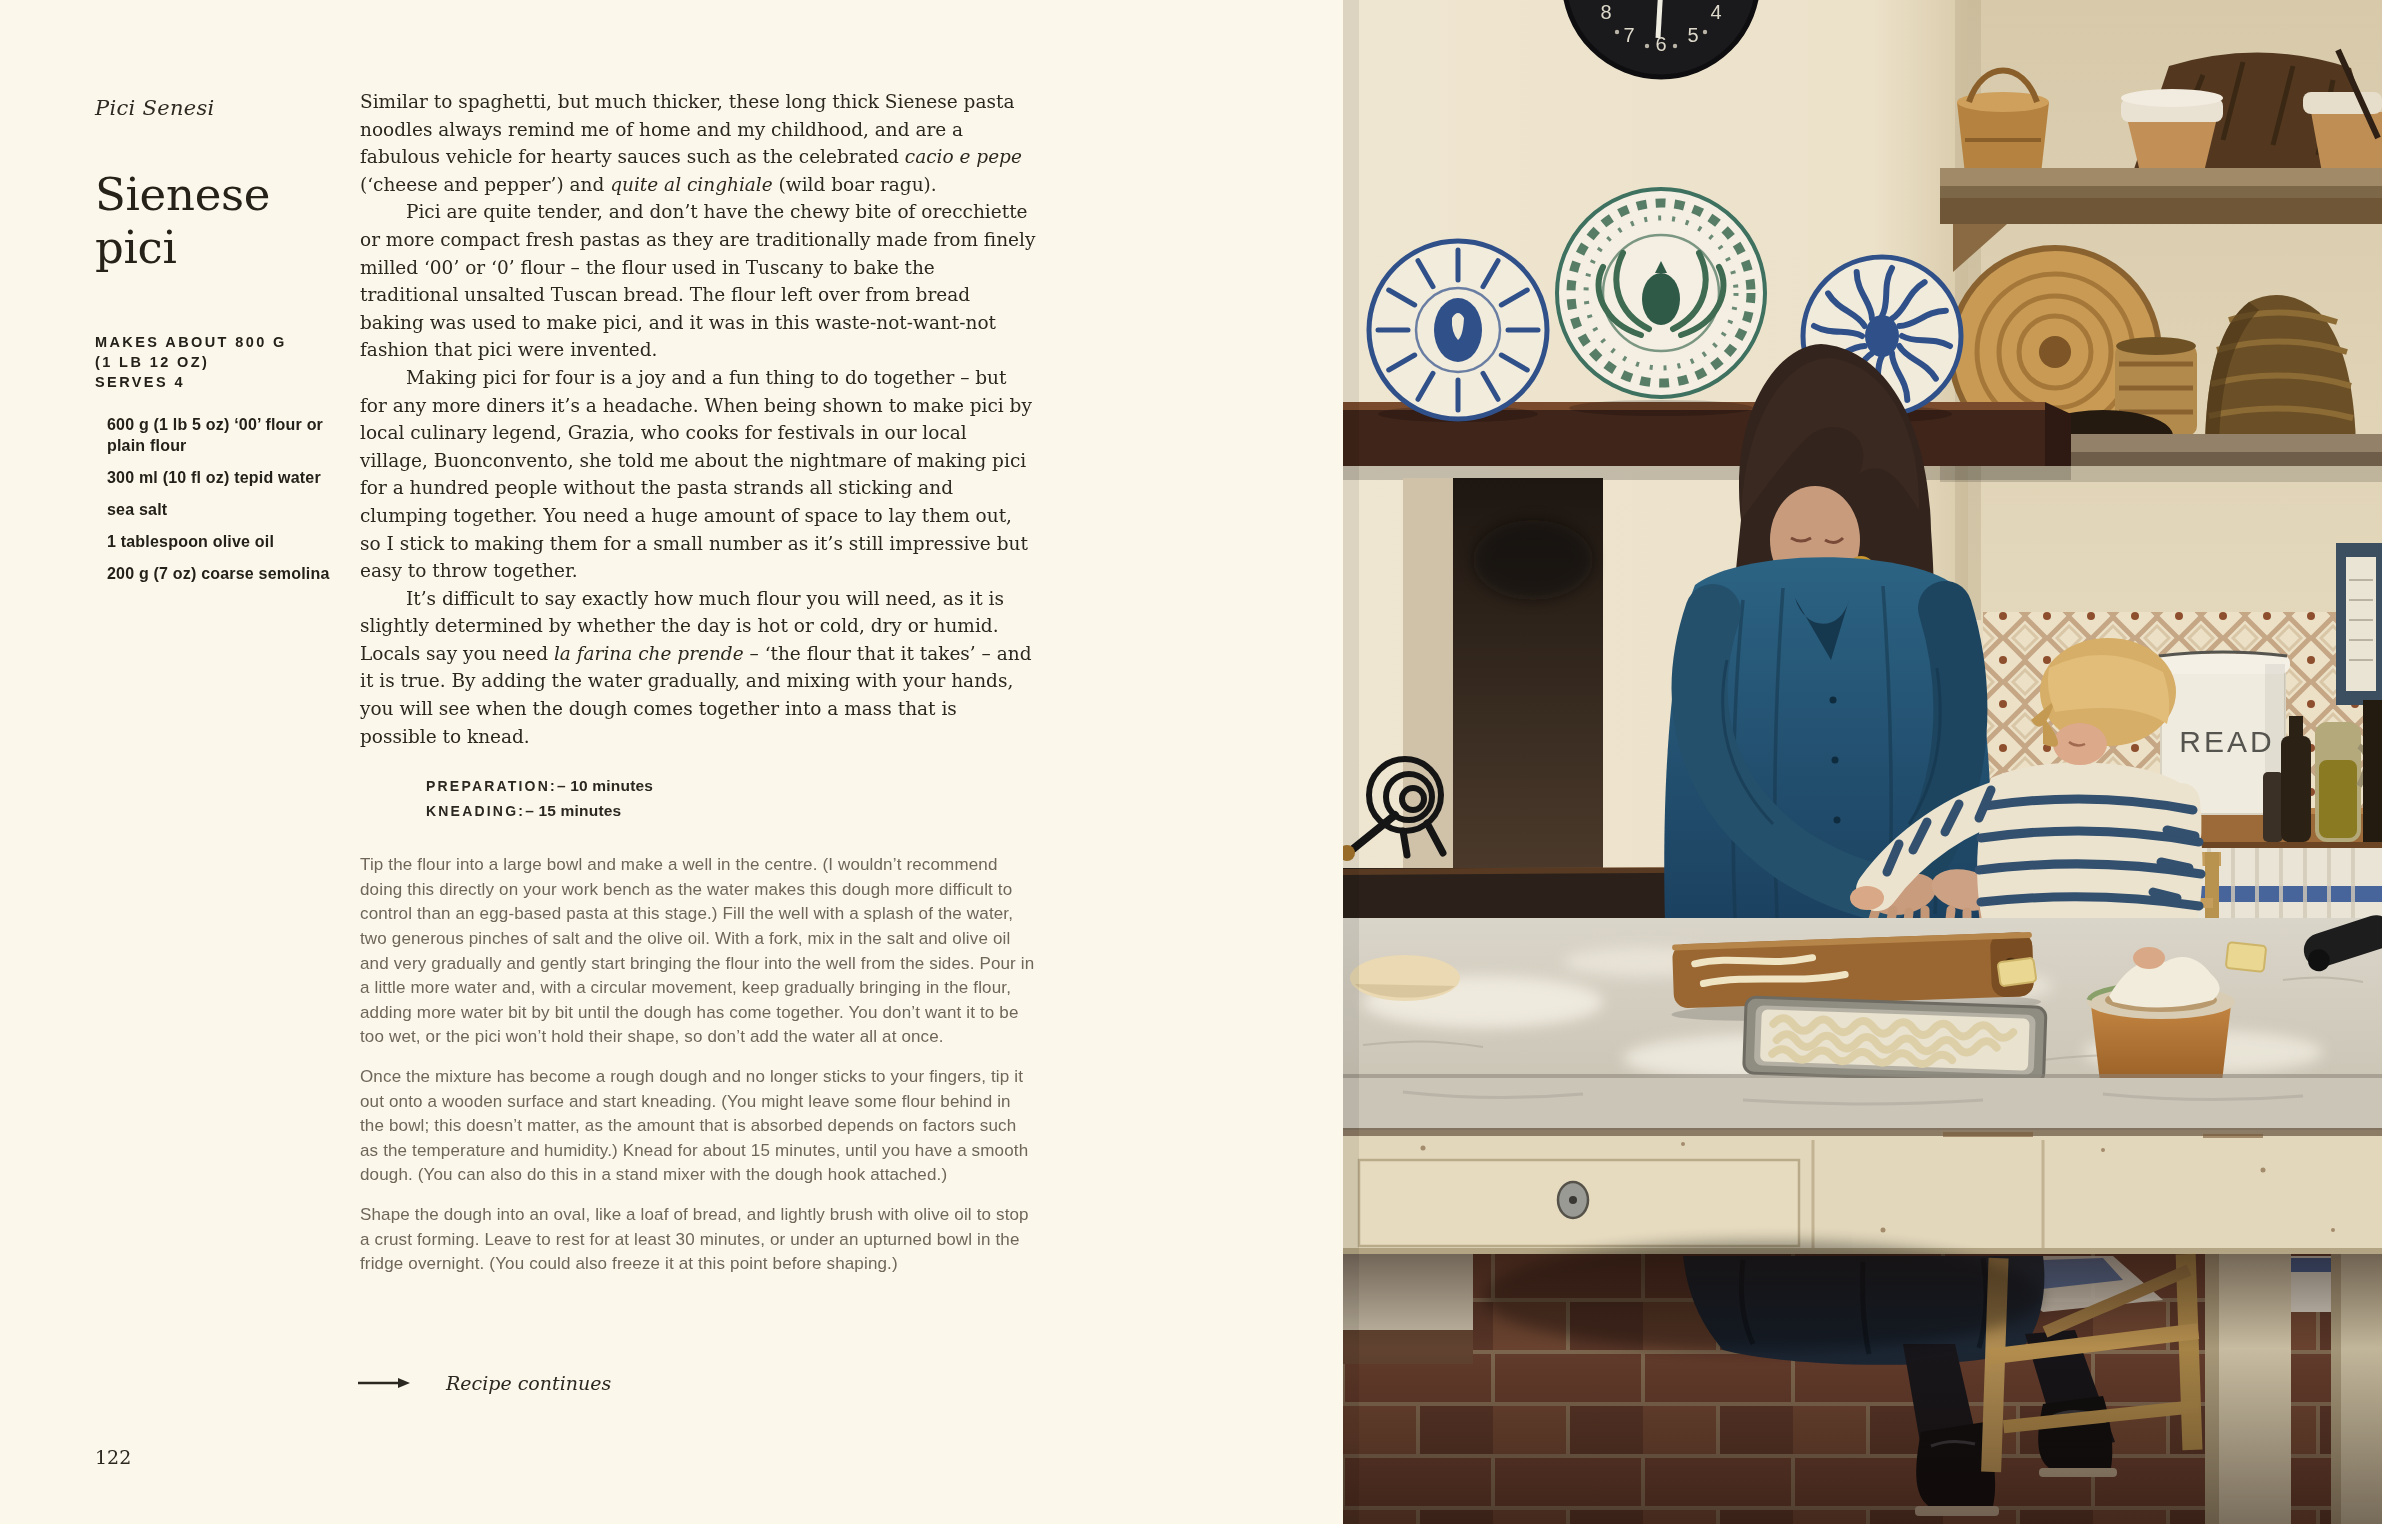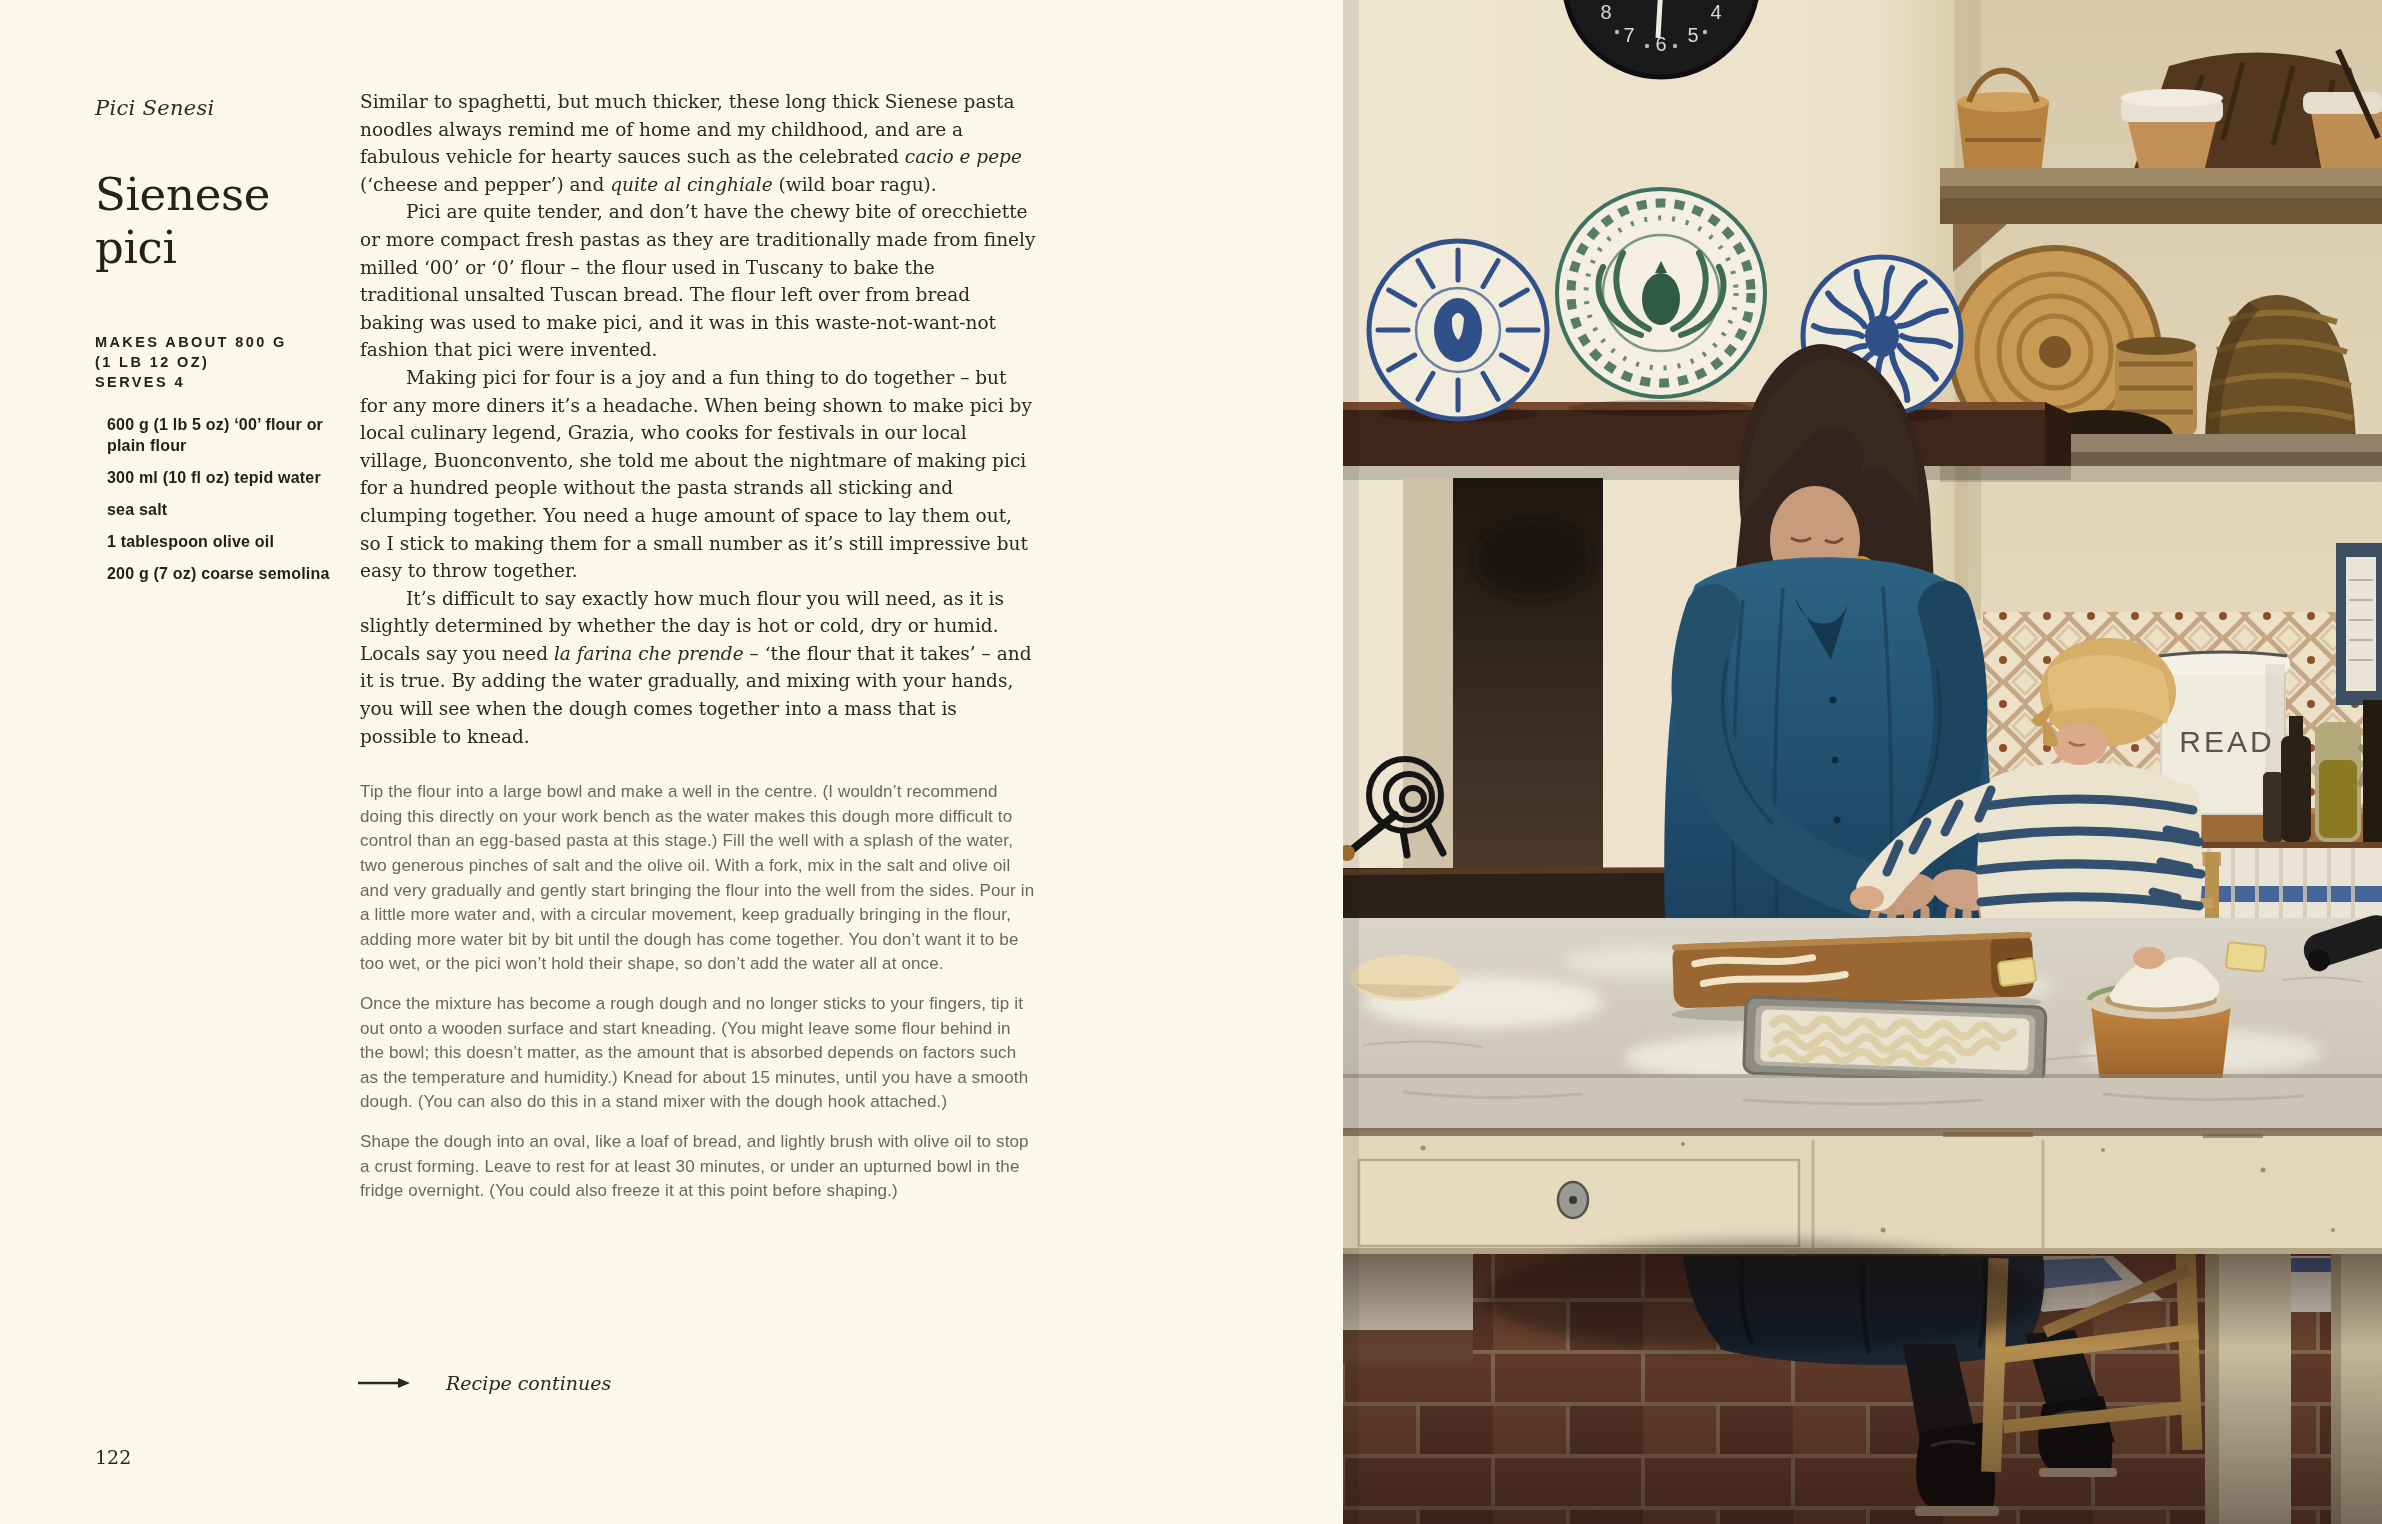--- a/index.html
+++ b/index.html
@@ -86,20 +86,22 @@
 
   <div class="main">
     <div class="intro">
       <p><span>Similar to spaghetti, but much thicker, these long thick Sienese pasta noodles always remind me of home and my childhood, and are a fabulous vehicle for hearty sauces such as the celebrated </span><span class="it">cacio e pepe</span><span> (‘cheese and pepper’) and </span><span class="it">quite al cinghiale</span><span> (wild boar ragu).</span></p>
       <p class="indent">Pici are quite tender, and don’t have the chewy bite of orecchiette or more compact fresh pastas as they are traditionally made from finely milled ‘00’ or ‘0’ flour – the flour used in Tuscany to bake the traditional unsalted Tuscan bread. The flour left over from bread baking was used to make pici, and it was in this waste-not-want-not fashion that pici were invented.</p>
       <p class="indent">Making pici for four is a joy and a fun thing to do together – but for any more diners it’s a headache. When being shown to make pici by local culinary legend, Grazia, who cooks for festivals in our local village, Buonconvento, she told me about the nightmare of making pici for a hundred people without the pasta strands all sticking and clumping together. You need a huge amount of space to lay them out, so I stick to making them for a small number as it’s still impressive but easy to throw together.</p>
       <p class="indent"><span>It’s difficult to say exactly how much flour you will need, as it is slightly determined by whether the day is hot or cold, dry or humid. Locals say you need </span><span class="it">la farina che prende</span><span> – ‘the flour that it takes’ – and it is true. By adding the water gradually, and mixing with your hands, you will see when the dough comes together into a mass that is possible to knead.</span></p>
     </div>
 
     <div class="times">
+      <div class="times-row"><span class="t-label">PREPARATION:</span><span class="t-value">– 10 minutes</span></div>
+      <div class="times-row"><span class="t-label">KNEADING:</span><span class="t-value">– 15 minutes</span></div>
     </div>
 
     <div class="method">
       <p>Tip the flour into a large bowl and make a well in the centre. (I wouldn’t recommend doing this directly on your work bench as the water makes this dough more difficult to control than an egg-based pasta at this stage.) Fill the well with a splash of the water, two generous pinches of salt and the olive oil. With a fork, mix in the salt and olive oil and very gradually and gently start bringing the flour into the well from the sides. Pour in a little more water and, with a circular movement, keep gradually bringing in the flour, adding more water bit by bit until the dough has come together. You don’t want it to be too wet, or the pici won’t hold their shape, so don’t add the water all at once.</p>
       <p>Once the mixture has become a rough dough and no longer sticks to your fingers, tip it out onto a wooden surface and start kneading. (You might leave some flour behind in the bowl; this doesn’t matter, as the amount that is absorbed depends on factors such as the temperature and humidity.) Knead for about 15 minutes, until you have a smooth dough. (You can also do this in a stand mixer with the dough hook attached.)</p>
       <p>Shape the dough into an oval, like a loaf of bread, and lightly brush with olive oil to stop a crust forming. Leave to rest for at least 30 minutes, or under an upturned bowl in the fridge overnight. (You could also freeze it at this point before shaping.)</p>
     </div>
   </div>
 
   <div class="continues">

